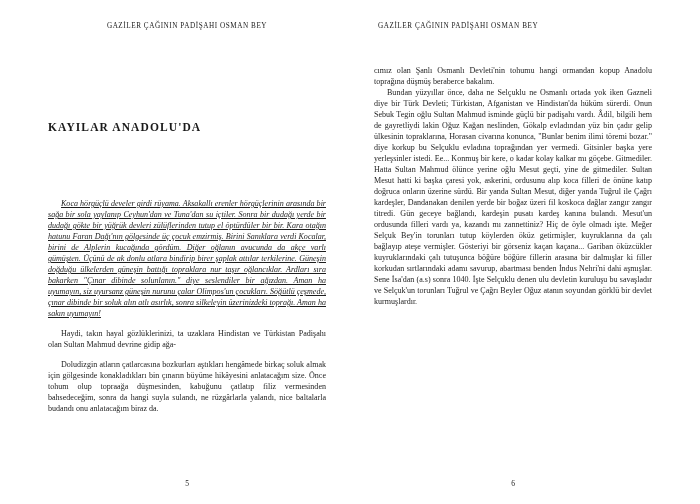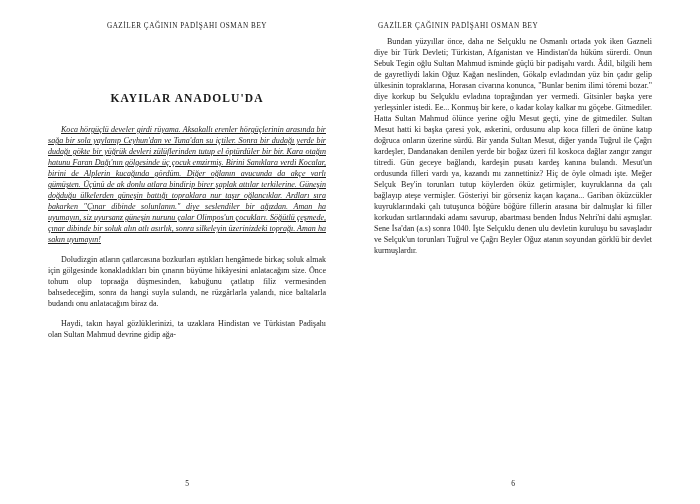--- a/index.html
+++ b/index.html
@@ -21,20 +21,21 @@
     flex-direction: row;
     box-sizing: border-box;
   }
   .page {
     width: 350px;
     height: 504px;
     box-sizing: border-box;
     position: relative;
     display: flex;
     flex-direction: column;
+    gap: 29px;
   }
   .page-left {
     padding: 22px 24px 20px 48px;
   }
   .page-right {
     padding: 22px 48px 20px 24px;
   }
   .running-head {
     font-size: 7.2px;
     letter-spacing: 0.55px;
@@ -43,26 +44,25 @@
     text-transform: uppercase;
     color: #1a1a1a;
     margin-bottom: 6px;
     font-family: "Liberation Serif", serif;
   }
   .page-right .running-head {
     text-align: left;
     padding-left: 4px;
   }
   .chapter-title {
-    text-align: center;
     font-size: 11.5px;
     letter-spacing: 1.1px;
     font-weight: bold;
     margin-top: 56px;
-    margin-bottom: 20px;
+    margin-bottom: 36px;
     font-family: "Liberation Serif", serif;
   }
   .body-col {
     flex: 1 1 auto;
     display: block;
   }
   p.para {
     margin: 0;
     font-size: 8.05px;
     line-height: 11.0px;
@@ -106,27 +106,28 @@
 </head>
 <body>
 
 <div class="book">
 
   <div class="page page-left">
     <div class="running-head">GAZİLER ÇAĞININ PADİŞAHI OSMAN BEY</div>
     <div class="chapter-title">KAYILAR ANADOLU'DA</div>
     <div class="body-col">
       <p class="para italic indent">Koca hörgüçlü develer girdi rüyama. Aksakallı erenler hörgüçlerinin arasında bir sağa bir sola yaylanıp Ceyhun'dan ve Tuna'dan su içtiler. Sonra bir dudağı yerde bir dudağı gökte bir yüğrük devleri zülüflerinden tutup el öptürdüler bir bir. Kara otağın hatunu Faran Dağı'nın gölgesinde üç çocuk emzirmiş. Birini Sanıklara verdi Kocalar, birini de Alplerin kucağında gördüm. Diğer oğlanın avucunda da akçe varlı gümüşten. Üçünü de ak donlu atlara bindirip birer şaplak attılar terkilerine. Güneşin doğduğu ülkelerden güneşin battığı topraklara nur taşır oğlancıklar. Ardları sıra bakarken "Çınar dibinde solunlanın." diye seslendiler bir ağızdan. Aman ha uyumayın, siz uyursanz güneşin nurunu çalar Olimpos'un çocukları. Söğütlü çeşmede, çınar dibinde bir soluk alın atlı asırlık, sonra silkeleyin üzerinizdeki toprağı. Aman ha sakın uyumayın!</p>
+      <p class="para indent gap">Haydi, takın hayal gözlüklerinizi, ta uzaklara Hindistan ve Türkistan Padişahı olan Sultan Mahmud devrine gidip ağa-</p>
       <p class="para indent gap">Doludizgin atların çatlarcasına bozkurları aştıkları hengâmede birkaç soluk almak için gölgesinde konakladıkları bin çınarın büyüme hikâyesini anlatacağım size. Önce tohum olup topraağa düşmesinden, kabuğunu çatlatıp filiz vermesinden bahsedeceğim, sonra da hangi suyla sulandı, ne rüzgârlarla yalandı, nice baltalarla budandı onu anlatacağım biraz da.</p>
-      <p class="para indent gap">Haydi, takın hayal gözlüklerinizi, ta uzaklara Hindistan ve Türkistan Padişahı olan Sultan Mahmud devrine gidip ağa-</p>
     </div>
     <div class="folio folio-left">5</div>
   </div>
 
   <div class="page page-right">
     <div class="running-head">GAZİLER ÇAĞININ PADİŞAHI OSMAN BEY</div>
     <div class="body-col">
+      <p class="para">cımız olan Şanlı Osmanlı Devleti'nin tohumu hangi ormandan kopup Anadolu topraǧına düşmüş beraberce bakalım.</p>
       <p class="para indent">Bundan yüzyıllar önce, daha ne Selçuklu ne Osmanlı ortada yok iken Gazneli diye bir Türk Devleti; Türkistan, Afganistan ve Hindistan'da hüküm sürerdi. Onun Sebuk Tegin oğlu Sultan Mahmud isminde güçlü bir padişahı vardı. Âdil, bilgili hem de gayretliydi lakin Oğuz Kağan neslinden, Gökalp evladından yüz bin çadır gelip ülkesinin topraklarına, Horasan civarına konunca, "Bunlar benim ilimi töremi bozar." diye korkup bu Selçuklu evladına topraǧından yer vermedi. Gitsinler başka yere yerleşsinler istedi. Ee... Konmuş bir kere, o kadar kolay kalkar mı göçebe. Gitmediler. Hatta Sultan Mahmud ölünce yerine oǧlu Mesut geçti, yine de gitmediler. Sultan Mesut hatti ki başka çaresi yok, askerini, ordusunu alıp koca filleri de önüne katıp doǧruca onların üzerine sürdü. Bir yanda Sultan Mesut, diǧer yanda Tuǧrul ile Çaǧrı kardeşler, Dandanakan denilen yerde bir boǧaz üzeri fil koskoca daǧlar zangır zangır titredi. Gün geceye baǧlandı, kardeşin pusatı kardeş kanına bulandı. Mesut'un ordusunda filleri vardı ya, kazandı mı zannettiniz? Hiç de öyle olmadı işte. Meǧer Selçuk Bey'in torunları tutup köylerden öküz getirmişler, kuyruklarına da çalı baǧlayıp ateşe vermişler. Gösteriyi bir görseniz kaçan kaçana... Gariban öküzcükler kuyruklarındaki çalı tutuşunca böǧüre böǧüre fillerin arasına bir dalmışlar ki filler korkudan sırtlarındaki adamı savurup, abartması benden İndus Nehri'ni dahi aşmışlar. Sene İsa'dan (a.s) sonra 1040. İşte Selçuklu denen ulu devletin kuruluşu bu savaşladır ve Selçuk'un torunları Tuǧrul ve Çaǧrı Beyler Oǧuz atanın soyundan görklü bir devlet kurmuşlardır.</p>
     </div>
     <div class="folio folio-right">6</div>
   </div>
 
 </div>
 
 </body></html>

